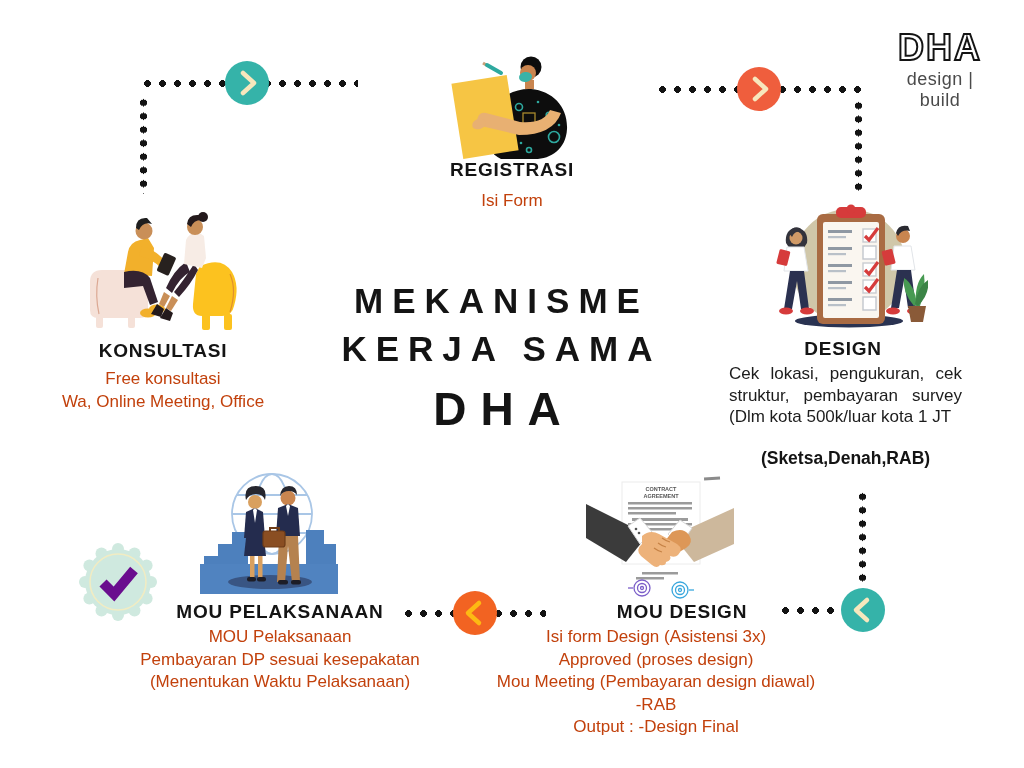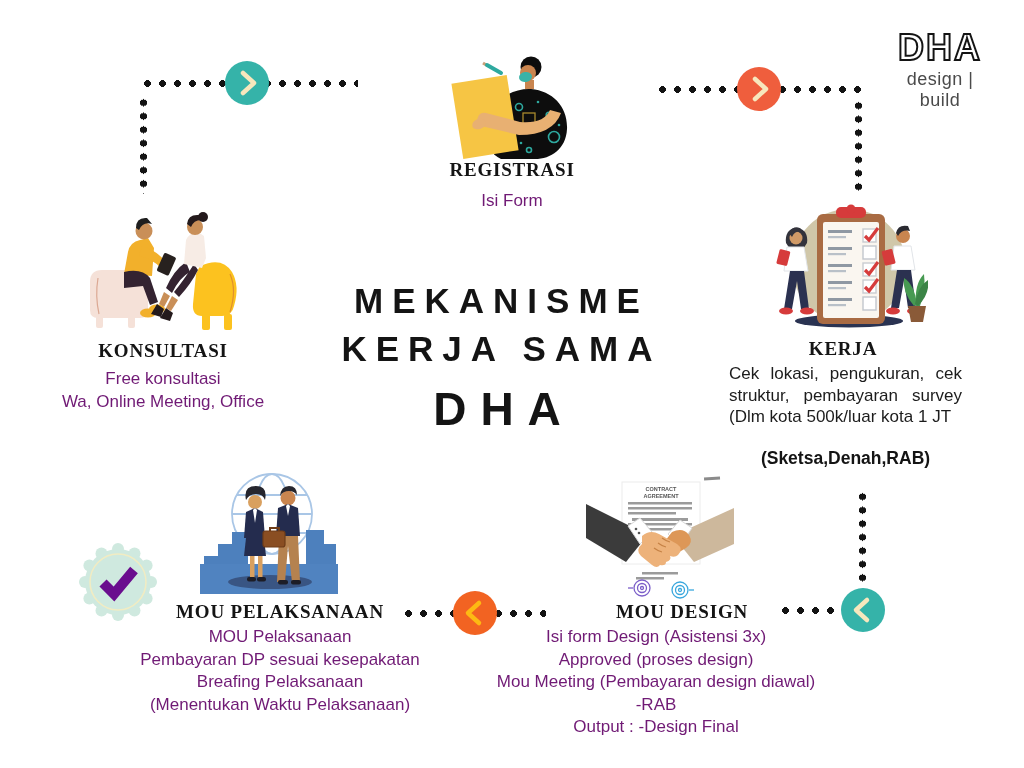--- a/index.html
+++ b/index.html
@@ -25,22 +25,22 @@
   
   .arrow-circle {
     width:44px; height:44px; border-radius:50%;
     display:flex; align-items:center; justify-content:center;
   }
   .arrow-circle.teal { background:#35b3a9; }
   .arrow-circle.orange-red { background:#ef5e3d; }
   .arrow-circle.orange { background:#f26322; }
 
   
-  .step-heading { font-size:19px; font-weight:bold; letter-spacing:0.8px; text-align:center; white-space:nowrap;font-family:Liberation Serif, serif; }
-  .step-text { font-size:17px; line-height:22.5px; text-align:center; color:#701a75; }
+  .step-heading { font-size:19px; font-weight:bold; letter-spacing:0.8px; text-align:center; white-space:nowrap; }
+  .step-text { font-size:17px; line-height:22.5px; text-align:center; color:#c2410c; }
   .survey-body { font-size:17px; line-height:21.5px; color:#1c1c1c; }
   .survey-body .just { text-align:justify; text-align-last:justify; }
   .survey-bold { font-size:17.5px; font-weight:bold; text-align:center;margin-top:20px; }
 
   .title-line { font-size:35px; font-weight:bold; letter-spacing:9px; padding-left:9px; line-height:48px; text-align:center; white-space:nowrap; }
   .title-dha  { font-size:46px; font-weight:bold; letter-spacing:14px; padding-left:14px; line-height:52px; margin-top:10px; text-align:center; white-space:nowrap; }
 
   .logo { text-align:center; }
   .logo-tagline { font-size:18px; color:#4a4a4a; letter-spacing:0.5px; margin-top:-3px; }
 </style>
@@ -182,21 +182,21 @@
     <path d="M124 44 h17 l4 24 h-24 z" fill="#ffffff" stroke="#e1e4e8" stroke-width="1"></path>
     <rect x="113" y="48" width="11" height="15" rx="1.5" fill="#d63b3b" transform="rotate(-14 118 55)"></rect>
     <path d="M127 68 l-6 38 h8 l5 -28 4 28 h8 l-5 -38 z" fill="#2b3150"></path>
     <ellipse cx="123" cy="109" rx="7" ry="3.5" fill="#d63b3b"></ellipse>
     <ellipse cx="144" cy="109" rx="7" ry="3.5" fill="#d63b3b"></ellipse>
     <path d="M146 104 q-2 -22 8 -32 q2 14 -4 32 z" fill="#479a52"></path>
     <path d="M144 104 q-12 -14 -10 -28 q10 6 13 26 z" fill="#479a52"></path>
     <path d="M148 104 q12 -12 10 -26 q-10 6 -13 24 z" fill="#3b8446"></path>
     <path d="M138 104 h18 l-3 16 h-12 z" fill="#8a5a38"></path>
   </svg>
-  <div class="abs step-heading" style="left:743px; top:338px; width:200px;">KERJA</div>
+  <div class="abs step-heading" style="left:743px; top:338px; width:200px;">DESIGN</div>
   <div class="abs survey-body" style="left:729px; top:363px; width:233px;">
     <div class="just">Cek lokasi, pengukuran, cek</div>
     <div class="just">struktur, pembayaran survey</div>
     <div>(Dlm kota 500k/luar kota 1 JT</div>
   </div>
   <div class="abs survey-bold" style="left:729px; top:428px; width:233px;">(Sketsa,Denah,RAB)</div>
 
   <svg class="abs" style="left:77px; top:541px;" width="82" height="82" viewBox="0 0 82 82">
     <g fill="#cfe9df">
       <circle cx="41" cy="41" r="33"></circle>
@@ -248,21 +248,20 @@
     <path d="M81 66 h19 l2 46 h-8 l-4 -36 -3 36 h-8 z" fill="#b5824f"></path>
     <rect x="80" y="110" width="10" height="4.5" rx="2" fill="#1d1d26"></rect>
     <rect x="93" y="110" width="10" height="4.5" rx="2" fill="#1d1d26"></rect>
     <path d="M72 61 v-3 h9 v3" stroke="#6e3c18" stroke-width="2" fill="none"></path>
     <rect x="65" y="61" width="22" height="16" rx="2.5" fill="#8a4e22" stroke="#6e3c18" stroke-width="1.2"></rect>
   </svg>
   <div class="abs step-heading" style="left:155px; top:601px; width:250px;">MOU PELAKSANAAN</div>
   <div class="abs step-text" style="left:100px; top:626px; width:360px;">
     <div>MOU Pelaksanaan</div>
     <div>Pembayaran DP sesuai kesepakatan</div>
-    <div>Breafing Pelaksanaan</div>
     <div>(Menentukan Waktu Pelaksanaan)</div>
   </div>
 
   <svg class="abs" style="left:586px; top:476px;" width="148" height="124" viewBox="0 0 148 124">
     <rect x="118" y="1" width="16" height="3" fill="#8b8b8b" transform="rotate(-3 126 2)"></rect>
     <rect x="36" y="6" width="78" height="82" fill="#ffffff" stroke="#ececec" stroke-width="1"></rect>
     <text x="75" y="15" text-anchor="middle" font-size="5.5" font-weight="bold" fill="#555">CONTRACT</text>
     <text x="75" y="21.5" text-anchor="middle" font-size="5.5" font-weight="bold" fill="#555">AGREEMENT</text>
     <g fill="#9b9b9b">
       <rect x="42" y="26" width="64" height="2.5"></rect>

